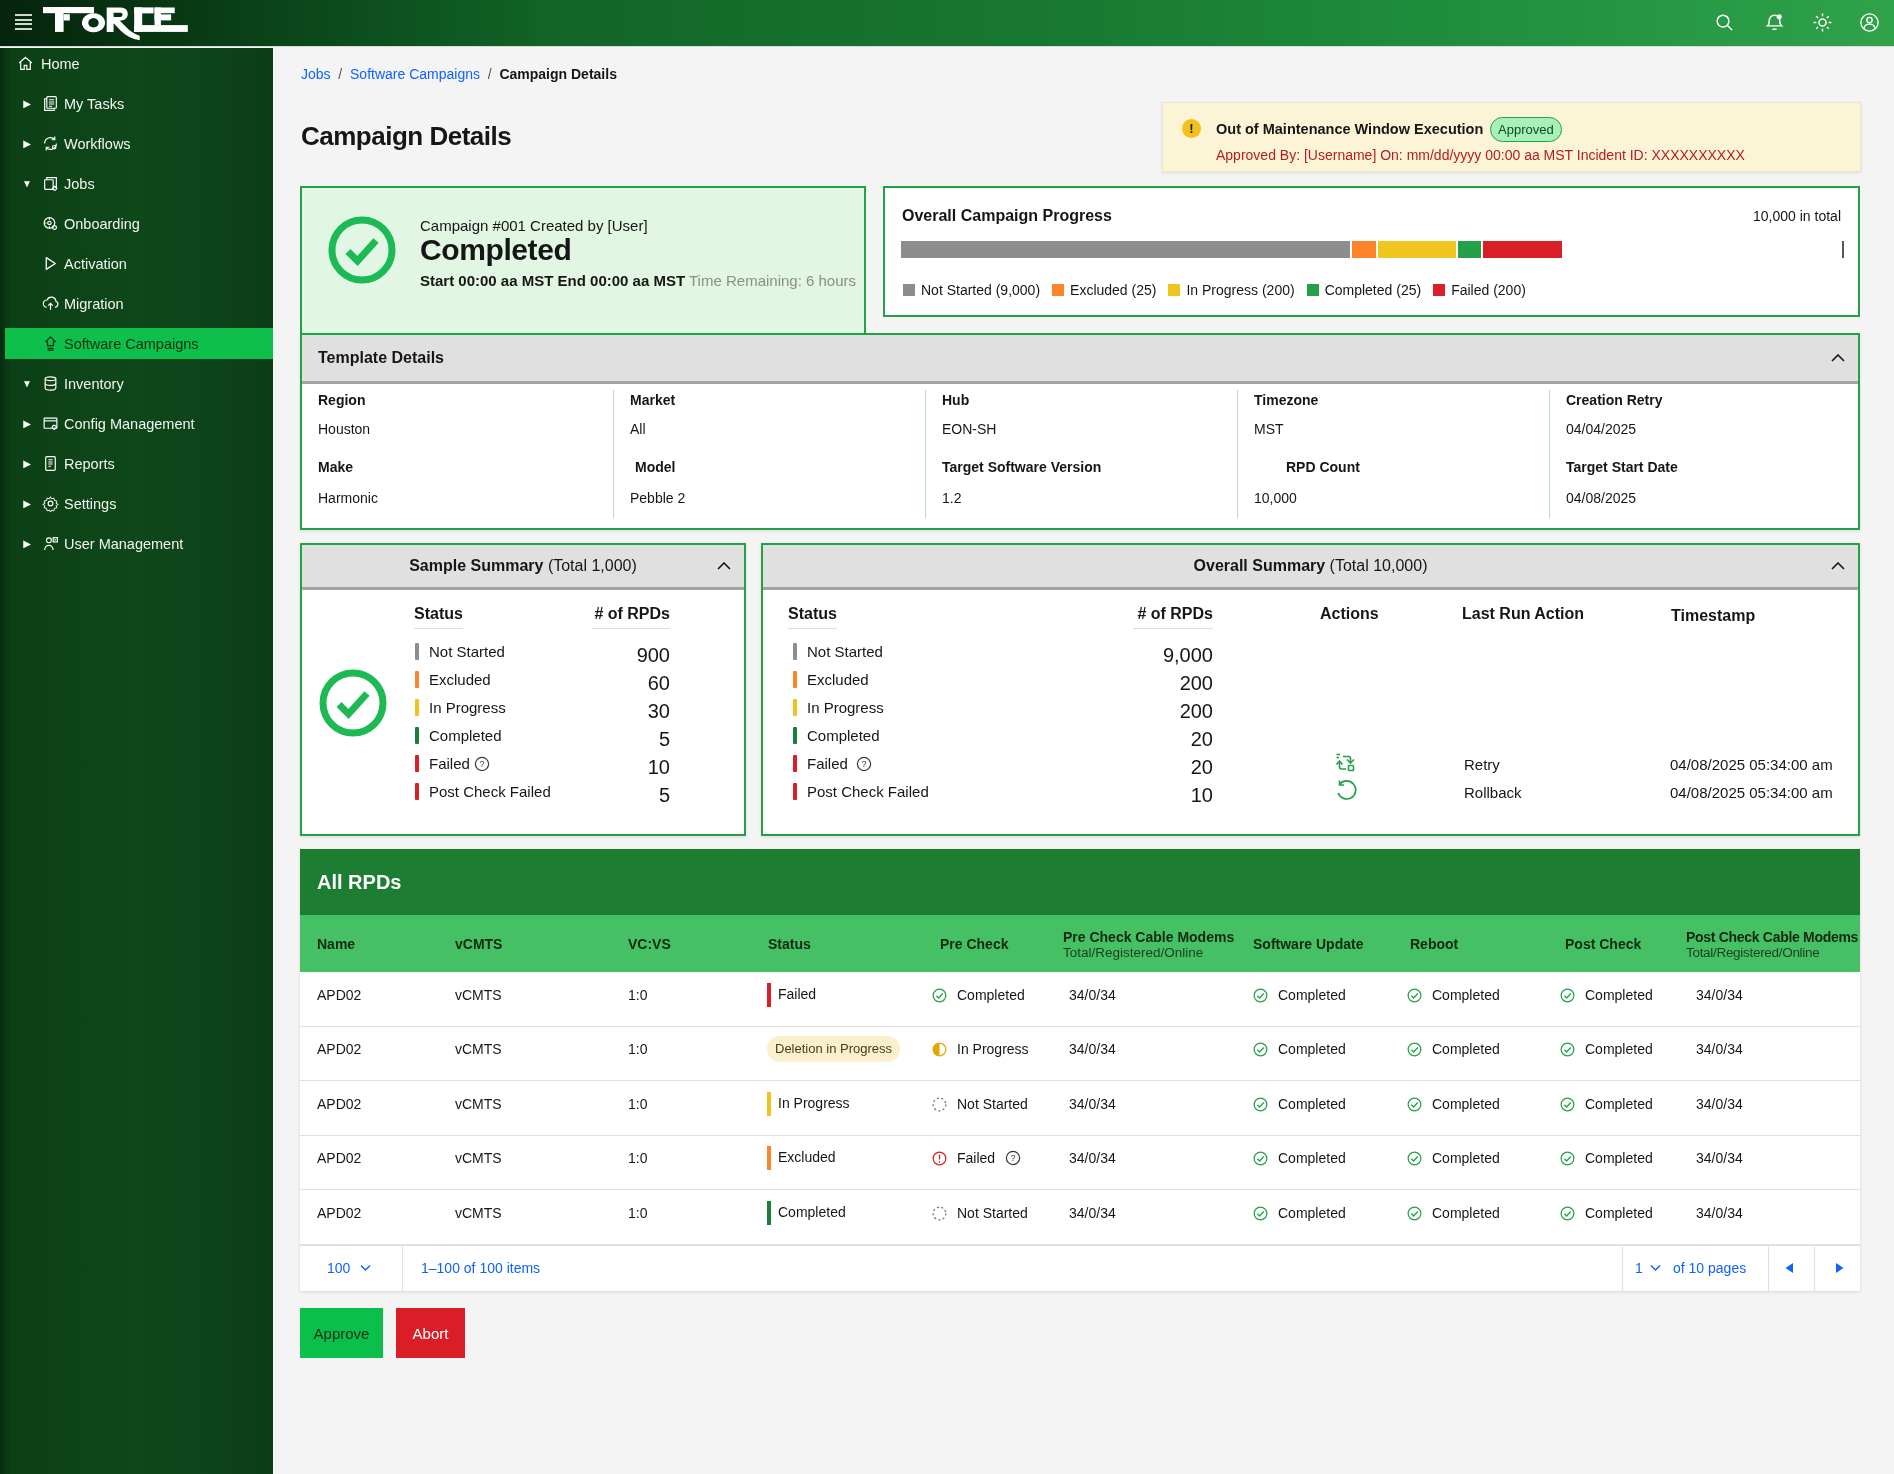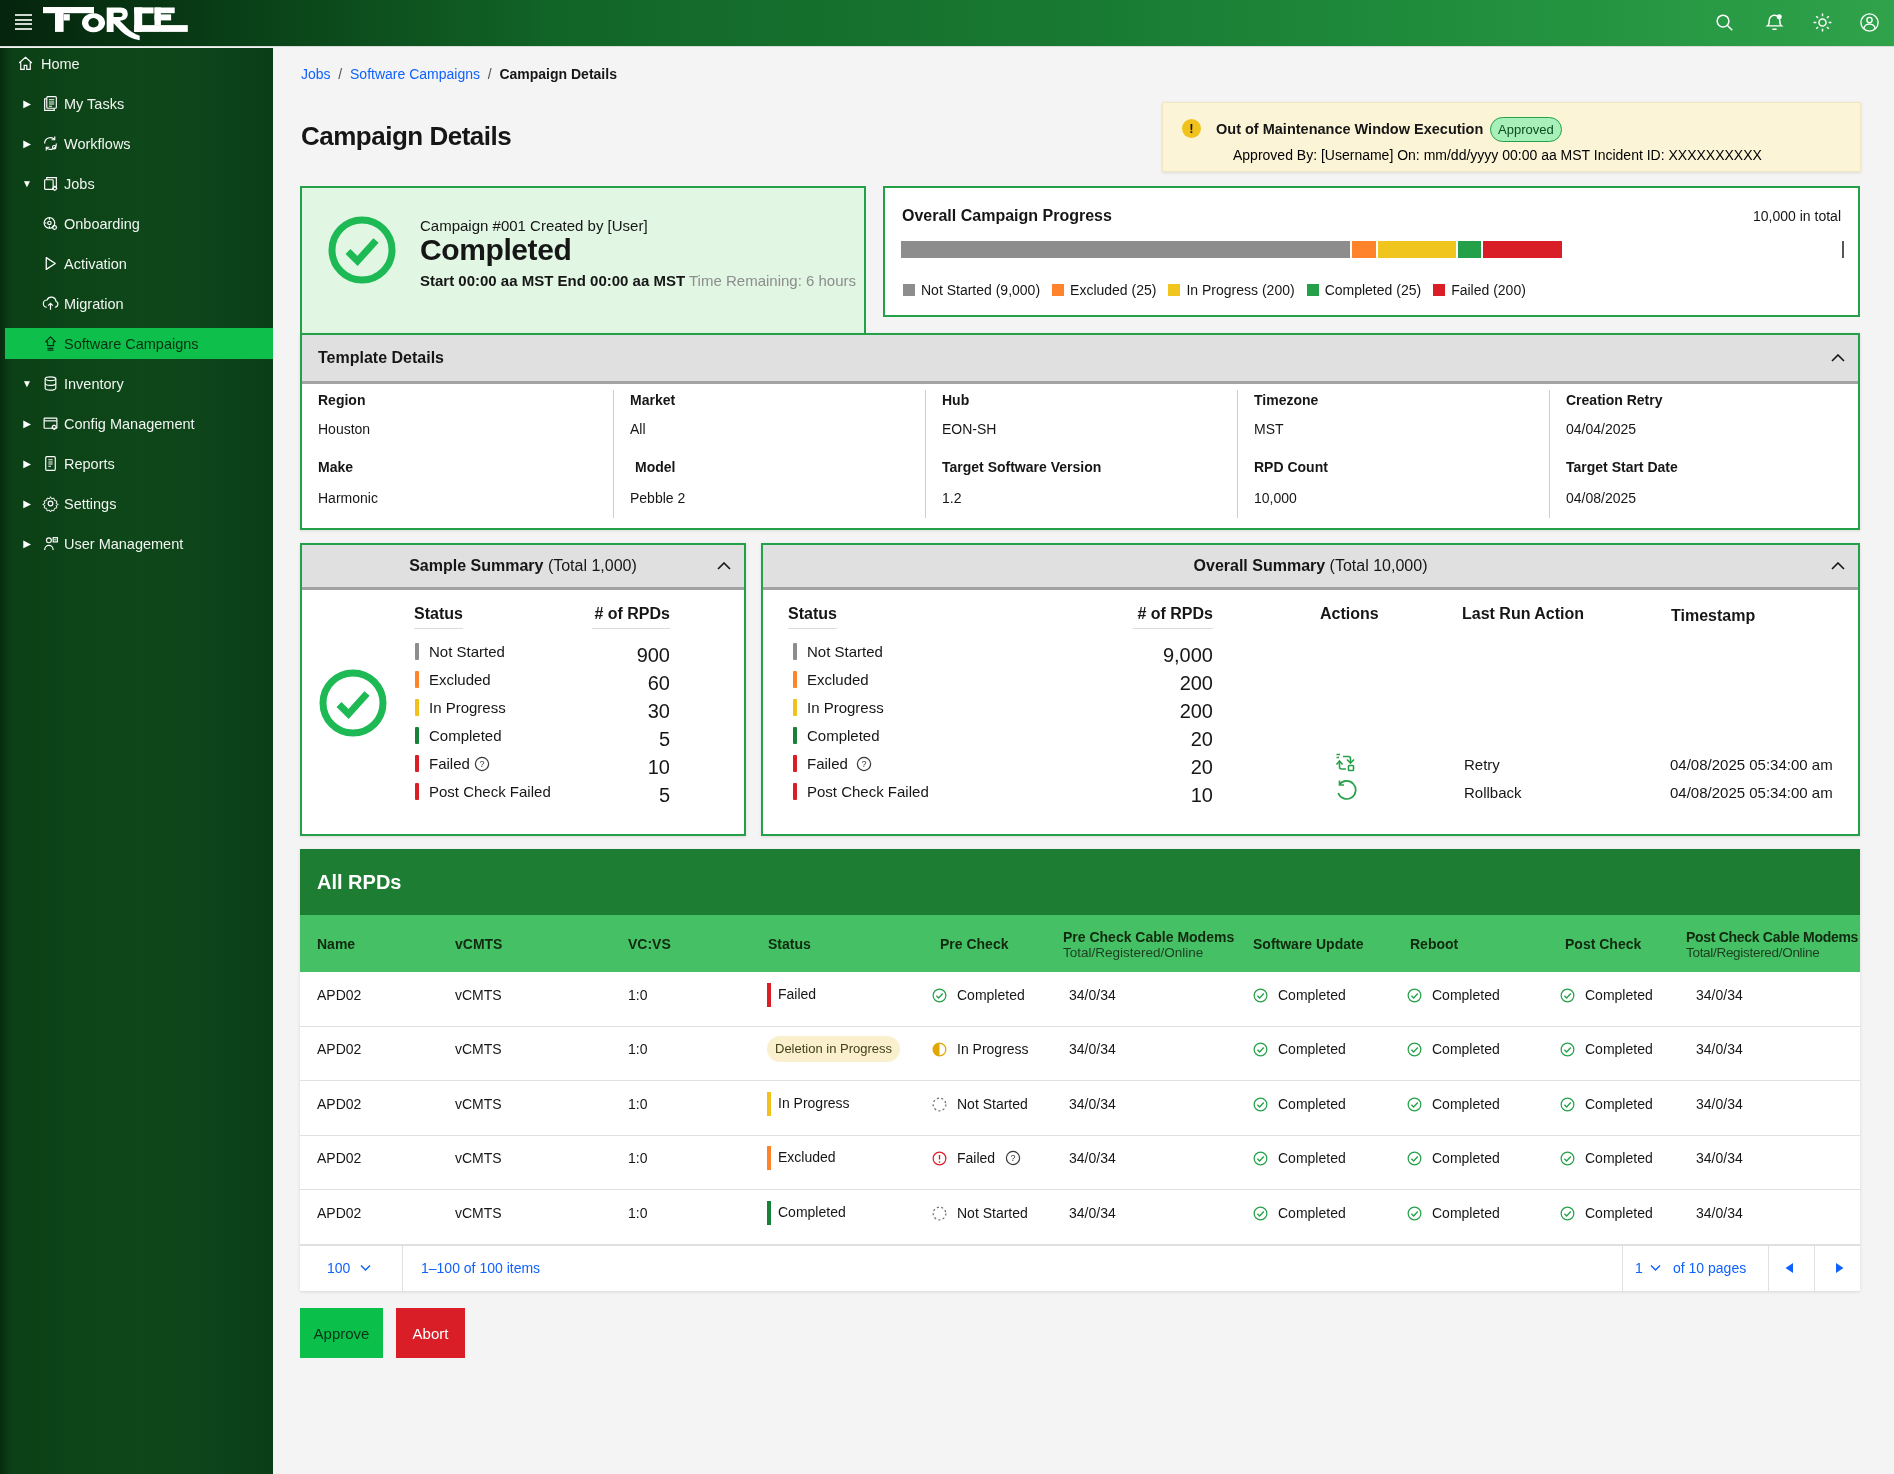--- a/index.html
+++ b/index.html
@@ -243,21 +243,21 @@
   </div>
 </div>
 
 <div class="crumb"><a>Jobs</a>&nbsp;&nbsp;/&nbsp;&nbsp;<a>Software Campaigns</a>&nbsp;&nbsp;/&nbsp;&nbsp;<b>Campaign Details</b></div>
 <div id="pagetitle">Campaign Details</div>
 
 <div id="banner">
   <div class="warn">!</div>
   <div style="position:absolute;left:53px;top:18px;font-size:14.5px;font-weight:bold;">Out of Maintenance Window Execution</div>
   <div class="pill">Approved</div>
-  <div style="position:absolute;left:53px;top:44px;font-size:14px;color:#000000;margin-left:17px;">Approved By: [Username] On: mm/dd/yyyy 00:00 aa MST Incident ID: XXXXXXXXXX</div>
+  <div style="position:absolute;left:53px;top:44px;font-size:14px;color:#b91c1c;">Approved By: [Username] On: mm/dd/yyyy 00:00 aa MST Incident ID: XXXXXXXXXX</div>
 </div>
 
 <div id="scard" class="gcard">
   <svg style="position:absolute;left:26px;top:28px;" width="68" height="68" viewBox="0 0 68 68" fill="none">
       <circle cx="34" cy="34" r="30" stroke="#1db954" stroke-width="7"></circle>
       <path d="M20 35.5 29.5 45 48 24.5" stroke="#1db954" stroke-width="7"></path>
     </svg>
   <div style="position:absolute;left:118px;top:29px;font-size:15px;">Campaign #001 Created by [User]</div>
   <div style="position:absolute;left:118px;top:45px;font-size:30px;font-weight:bold;letter-spacing:-0.4px;">Completed</div>
   <div style="position:absolute;left:118px;top:84px;font-size:15px;white-space:nowrap;"><b style="font-weight:bold;">Start 00:00 aa MST End 00:00 aa MST</b> <span style="color:#8d8d8d;">Time Remaining: 6 hours</span></div>
@@ -303,21 +303,21 @@
   <div class="tlabel" style="left:952px;top:57px;">Timezone</div>
     <div class="tvalue" style="left:952px;top:86px;">MST</div>
   <div class="tlabel" style="left:1264px;top:57px;">Creation Retry</div>
     <div class="tvalue" style="left:1264px;top:86px;">04/04/2025</div>
   <div class="tlabel" style="left:16px;top:124px;">Make</div>
     <div class="tvalue" style="left:16px;top:155px;">Harmonic</div>
   <div class="tlabel" style="left:333px;top:124px;">Model</div>
     <div class="tvalue" style="left:328px;top:155px;">Pebble 2</div>
   <div class="tlabel" style="left:640px;top:124px;">Target Software Version</div>
     <div class="tvalue" style="left:640px;top:155px;">1.2</div>
-  <div class="tlabel" style="left:952px;top:124px;">RPD Count</div>
+  <div class="tlabel" style="left:984px;top:124px;">RPD Count</div>
     <div class="tvalue" style="left:952px;top:155px;">10,000</div>
   <div class="tlabel" style="left:1264px;top:124px;">Target Start Date</div>
     <div class="tvalue" style="left:1264px;top:155px;">04/08/2025</div>
 </div>
 
 <div id="smcard" class="gcard">
   <div class="ghead"><b>Sample Summary</b>&nbsp;(Total 1,000)<svg class="chev" width="14" height="8" viewBox="0 0 14 8" fill="none" stroke="#161616" stroke-width="1.6">
         <path d="M1 7 7 1 13 7"></path>
       </svg></div>
   <svg style="position:absolute;left:17px;top:124px;" width="68" height="68" viewBox="0 0 68 68" fill="none">

